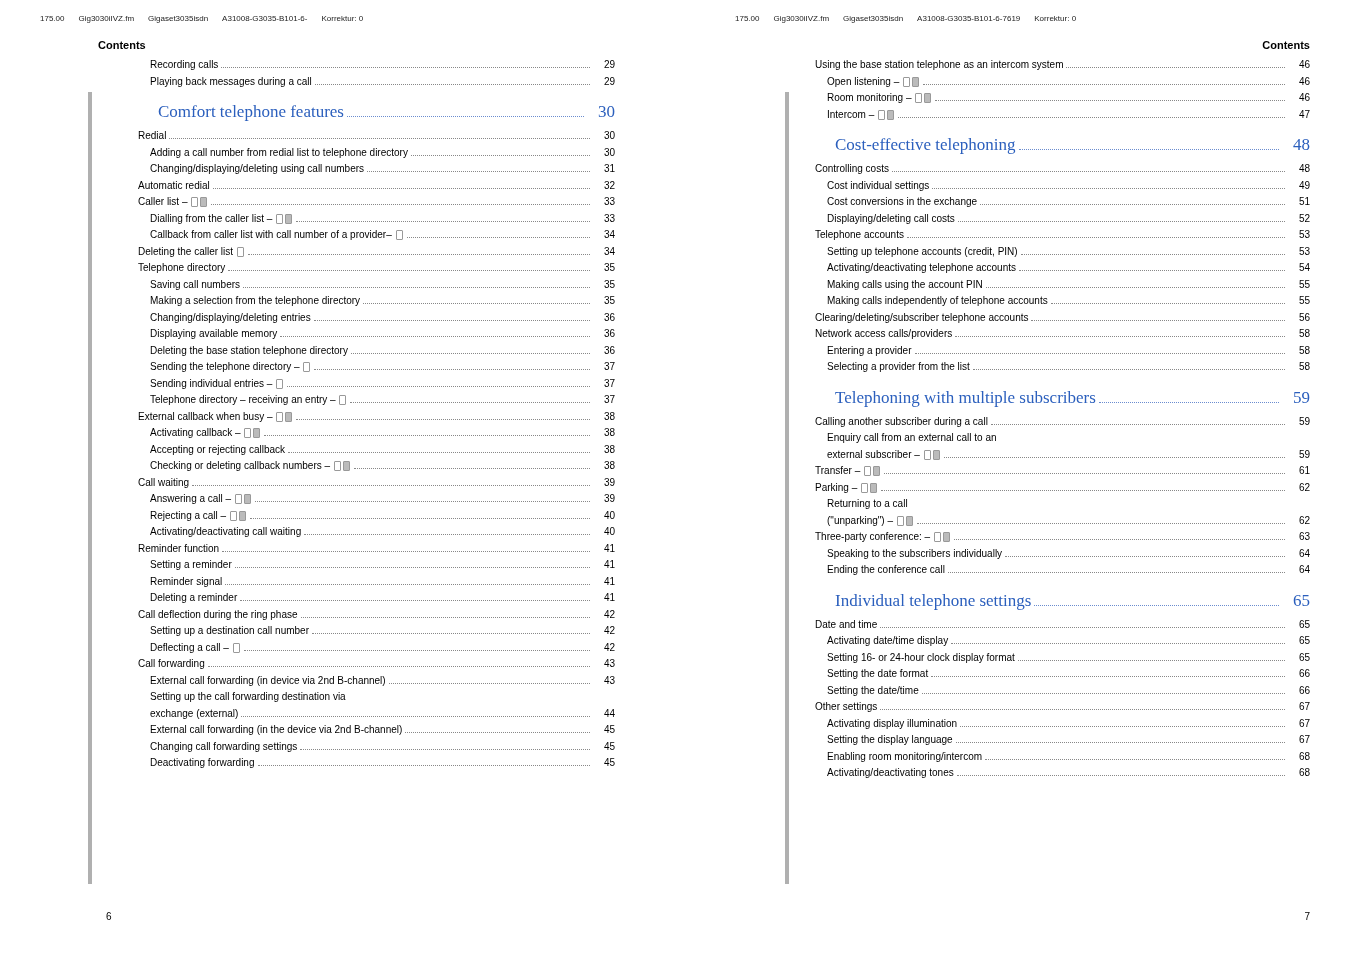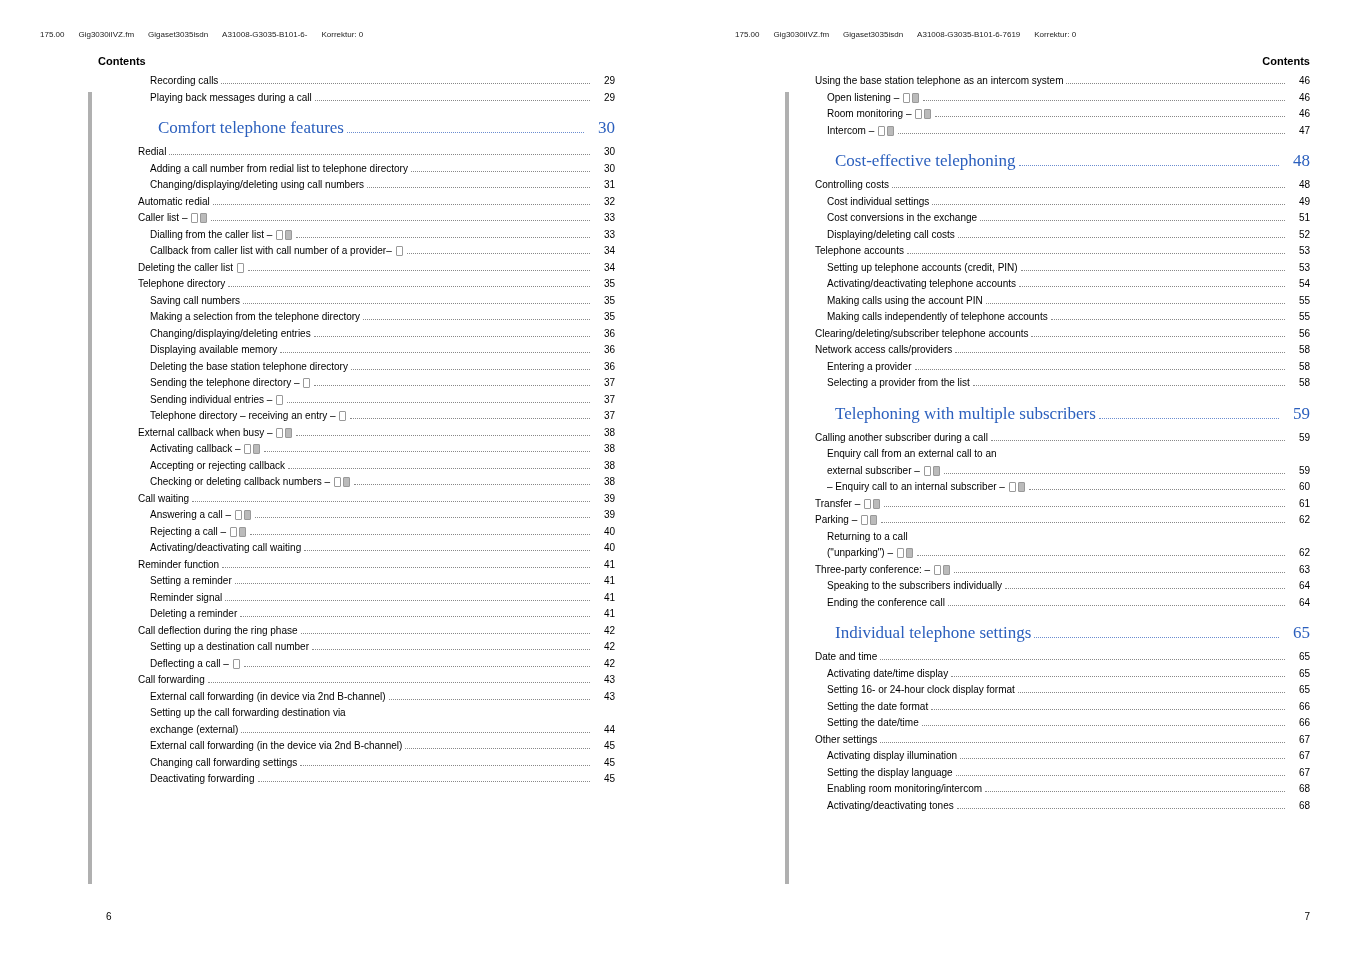--- a/index.html
+++ b/index.html
@@ -10,21 +10,21 @@
     font-size: 11px;
     color: #000;
   }
   .page-container {
     display: flex;
     width: 1350px;
     height: 954px;
   }
   .page {
     width: 50%;
-    padding: 30px 40px 20px 40px;
+    padding: 14px 40px 20px 40px;
     box-sizing: border-box;
     position: relative;
   }
   .page-left { padding-right: 60px; }
   .page-right { padding-left: 20px; padding-right: 40px; }
   .header-line {
     font-size: 8px;
     color: #222;
     margin-bottom: 16px;
     display: flex;
@@ -452,25 +452,20 @@
           <span class="toc-page">59</span>
         </div>
         <div class="toc-line indent1">
           <span class="toc-text">Enquiry call from an external call to an</span>
         </div>
         <div class="toc-line indent1">
           <span class="toc-text">external subscriber – <span class="glyph"></span><span class="glyph dark"></span></span>
           <span class="toc-dots"></span>
           <span class="toc-page">59</span>
         </div>
-        <div class="toc-line indent1">
-          <span class="toc-text">– Enquiry call to an internal subscriber – <span class="glyph"></span><span class="glyph dark"></span></span>
-          <span class="toc-dots"></span>
-          <span class="toc-page">60</span>
-        </div>
         <div class="toc-line">
           <span class="toc-text">Transfer  – <span class="glyph"></span><span class="glyph dark"></span></span>
           <span class="toc-dots"></span>
           <span class="toc-page">61</span>
         </div>
         <div class="toc-line">
           <span class="toc-text">Parking – <span class="glyph"></span><span class="glyph dark"></span></span>
           <span class="toc-dots"></span>
           <span class="toc-page">62</span>
         </div>

